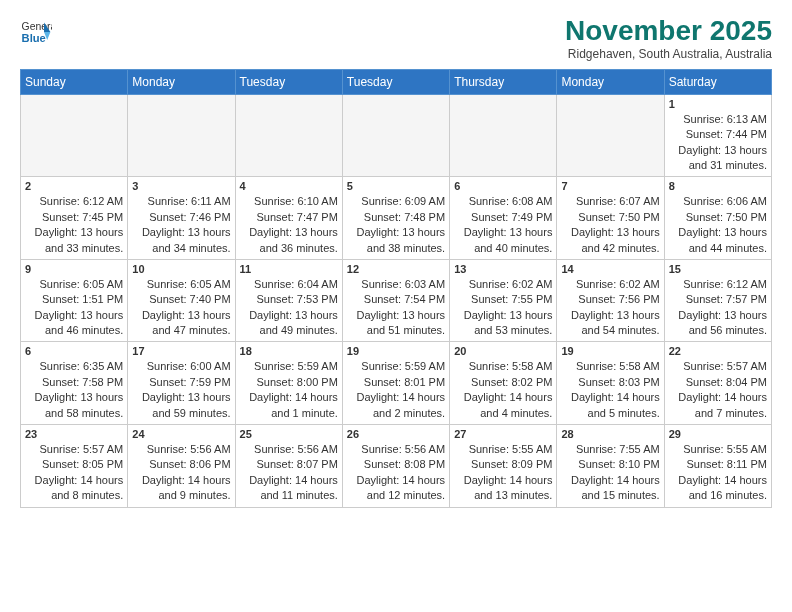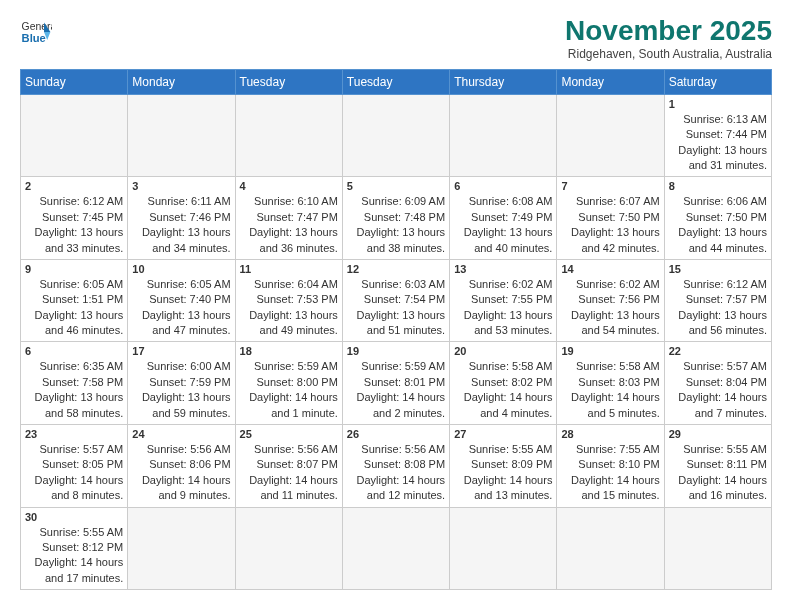--- a/index.html
+++ b/index.html
@@ -329,30 +329,15 @@
 and 15 minutes.</div>
           </td>
           <td>
             <span class="day-num">29</span>
             <div class="day-info">Sunrise: 5:55 AM
 Sunset: 8:11 PM
 Daylight: 14 hours
 and 16 minutes.</div>
           </td>
         </tr>
-        <tr class="last-row">
-          <td>
-            <span class="day-num">30</span>
-            <div class="day-info">Sunrise: 5:55 AM
-Sunset: 8:12 PM
-Daylight: 14 hours
-and 17 minutes.</div>
-          </td>
-          <td class="empty"></td>
-          <td class="empty"></td>
-          <td class="empty"></td>
-          <td class="empty"></td>
-          <td class="empty"></td>
-          <td class="empty"></td>
-        </tr>
       </tbody>
   </table>
 </div>
 
 </body></html>

